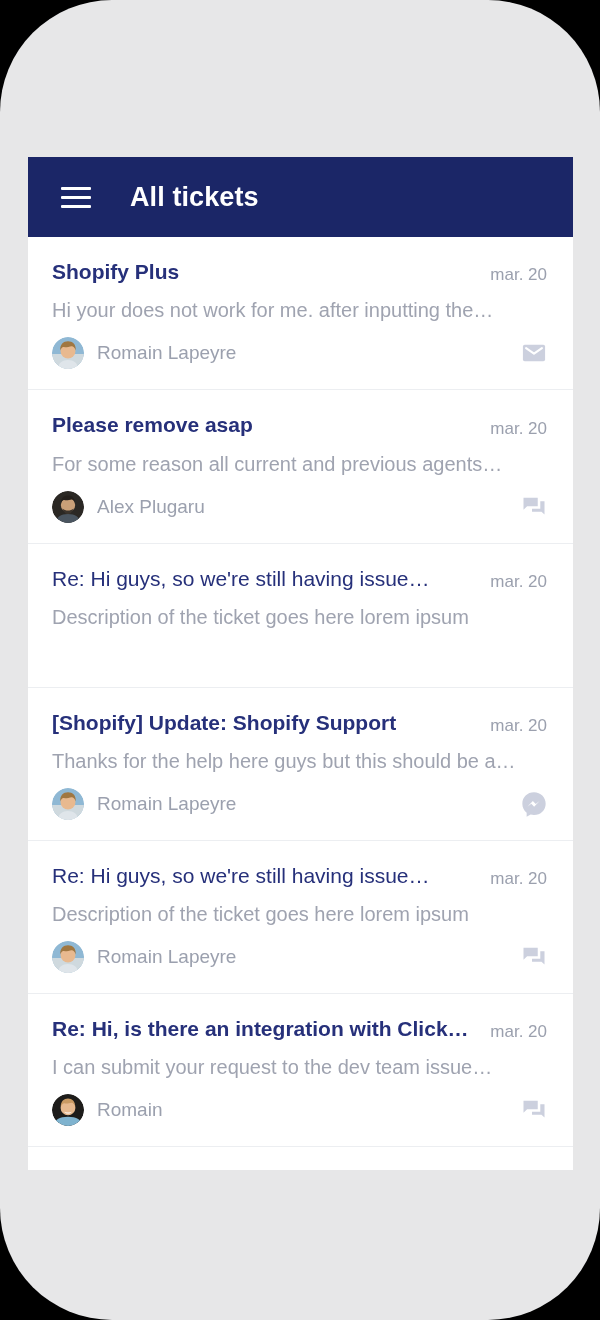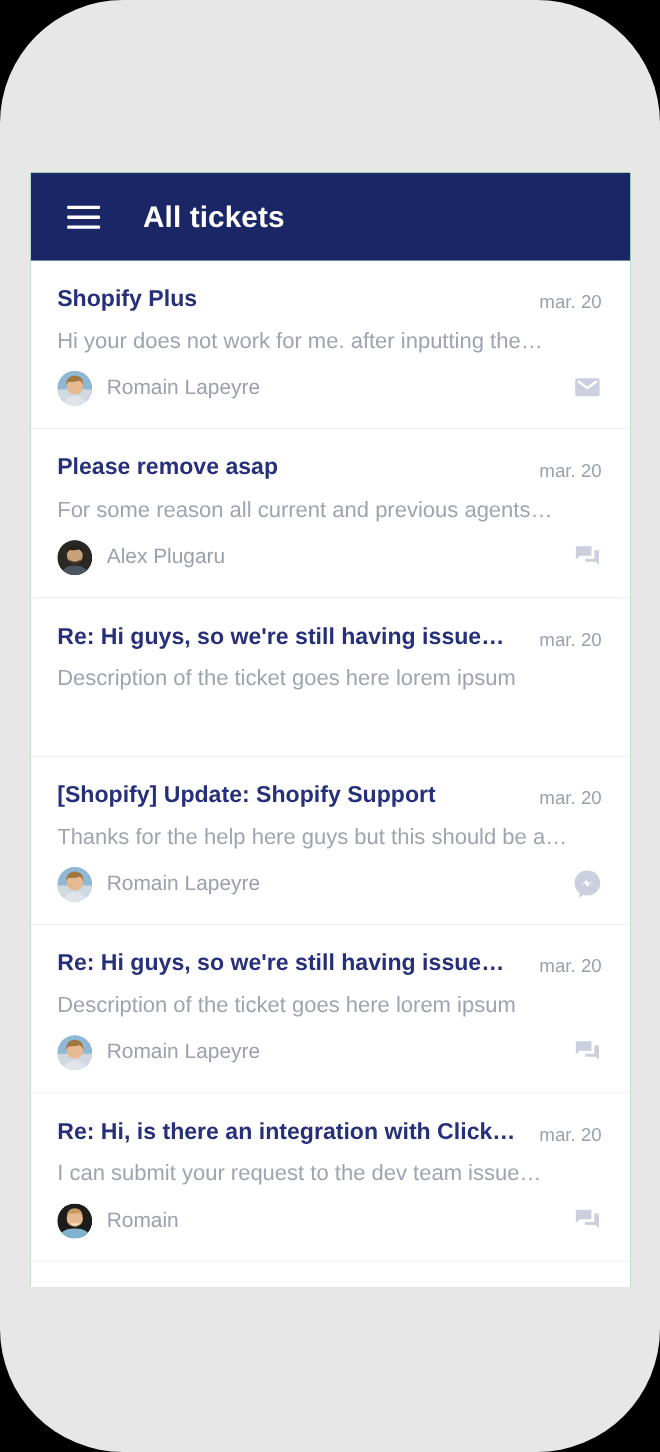--- a/index.html
+++ b/index.html
@@ -22,21 +22,21 @@
     overflow: hidden;
   }
 
   
   #app-frame {
     position: absolute;
     left: 28px;
     top: 157px;
     width: 545px;
     height: 1013px;
-    background: #22c55e;
+    background: #c2410c;
     overflow: hidden;
   }
 
   
   #app-bar {
     position: relative;
     height: 80px;
     background: #1b2667;
     display: flex;
     align-items: center;
@@ -98,21 +98,21 @@
 
   .ticket-subject {
     font-size: 21px;
     color: #26307a;
     line-height: 1.25;
     white-space: nowrap;
     overflow: hidden;
     text-overflow: clip;
   }
   .ticket-subject.unread { font-weight: bold; }
-  .ticket-subject.read   { font-weight: bold; }
+  .ticket-subject.read   { font-weight: normal; }
 
   .ticket-date {
     font-size: 17px;
     color: #9ba0ae;
     white-space: nowrap;
     flex: none;
     padding-right: 2px;
   }
 
   .ticket-preview {
@@ -120,20 +120,21 @@
     font-size: 20px;
     color: #9fa3b0;
     line-height: 1.3;
     white-space: nowrap;
     overflow: hidden;
   }
 
   .row-bottom {
     margin-top: 14px;
     display: flex;
+    align-items: center;
     justify-content: space-between;
     gap: 32px;
   }
 
   .requester {
     display: flex;
     align-items: center;
     gap: 13px;
     min-width: 0;
   }

